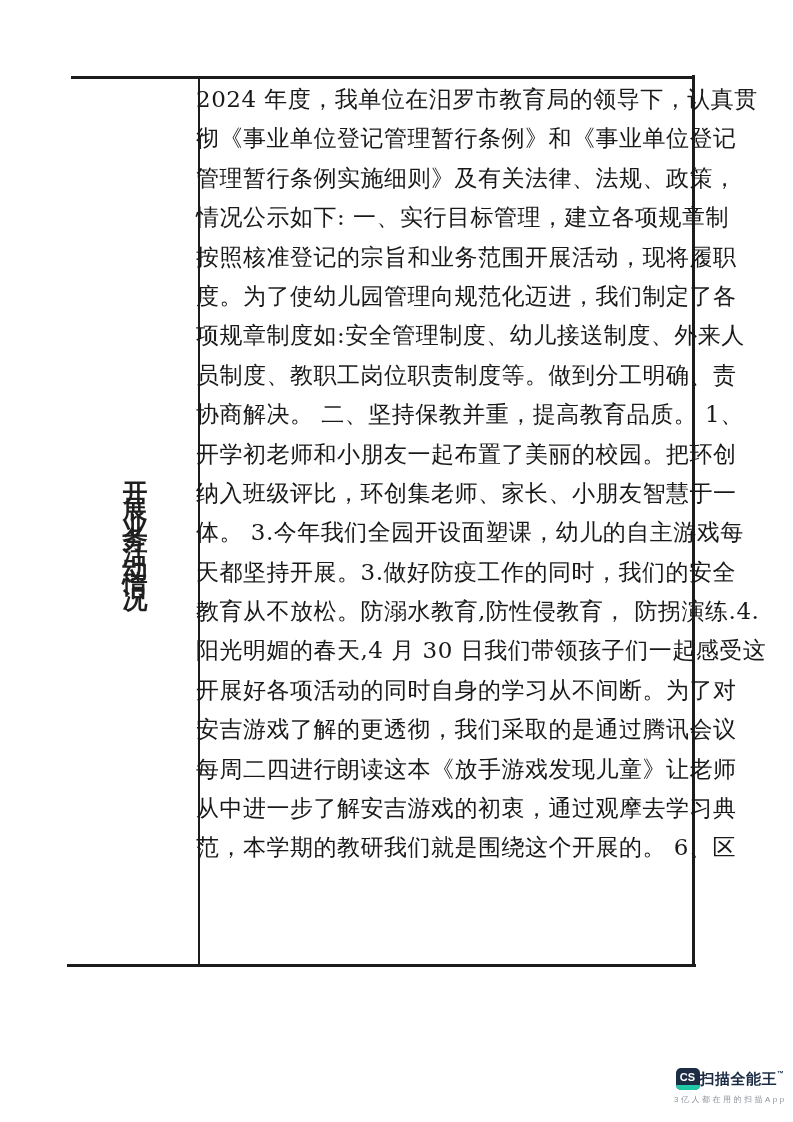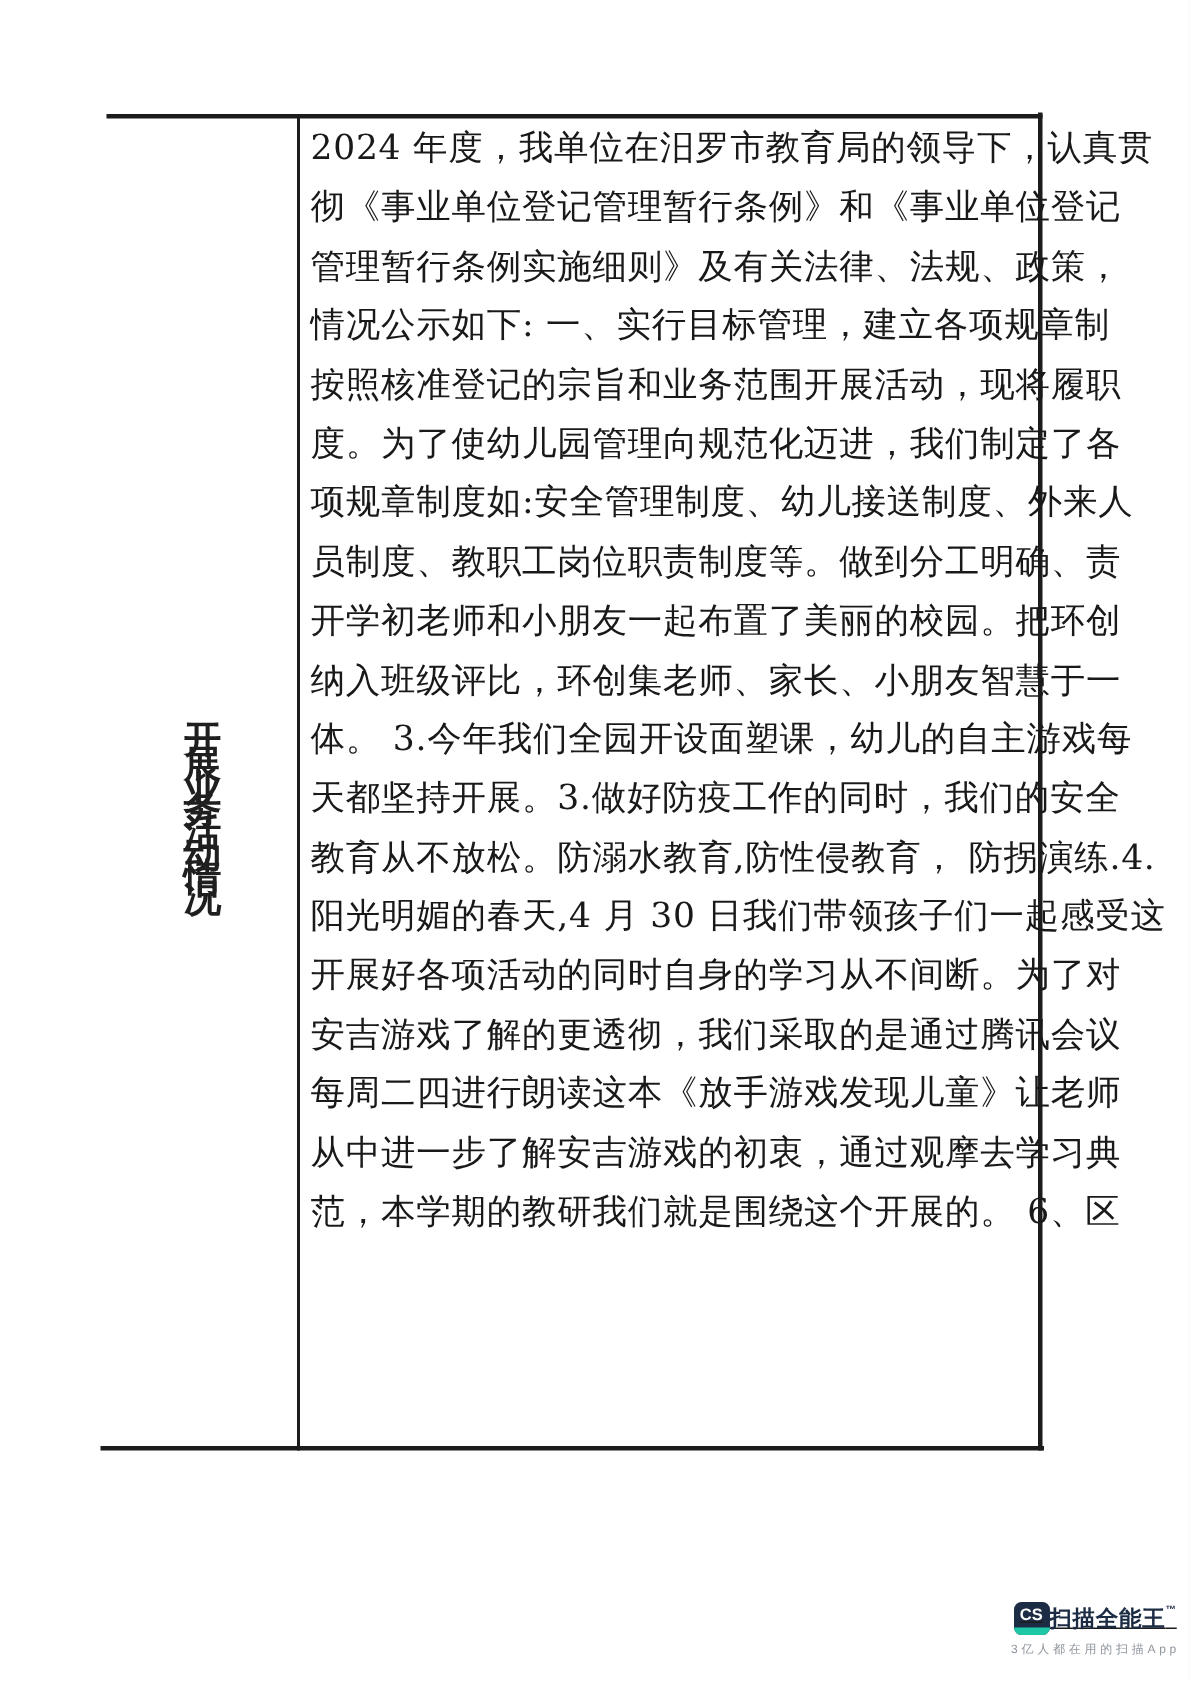--- a/index.html
+++ b/index.html
@@ -20,34 +20,34 @@
     position:absolute;left:72px;top:79px;width:126px;height:885px;
     display:flex;align-items:center;justify-content:center;
   }
   .row-header-text{
     writing-mode:vertical-rl;text-orientation:upright;
     font-size:25px;font-weight:bold;letter-spacing:15px;color:#1f1f1f;
   }
 
   
   .body-cell{
-    position:absolute;left:207px;top:80px;width:480px;
+    position:absolute;left:196px;top:80px;width:480px;
   }
   .tl{
     height:39.4px;line-height:39.4px;font-size:23px;color:#191919;
     text-align:justify;text-align-last:justify;white-space:nowrap;
     letter-spacing:0.5px;
   }
 
   
   .watermark{
     position:absolute;left:674px;top:1068px;width:112px;
     font-family:"Liberation Sans","DejaVu Sans",sans-serif;
   }
-  .wm-row{display:flex;align-items:center;justify-content:center;gap:0;text-decoration:underline;}
+  .wm-row{display:flex;align-items:center;justify-content:center;gap:0;}
   .wm-icon{
     position:relative;width:24px;height:22px;border-radius:5px;background:#1c2c44;
     display:flex;align-items:center;justify-content:center;overflow:hidden;flex:0 0 auto;
   }
   .wm-icon-text{color:#ffffff;font-size:11px;font-weight:bold;line-height:1;margin-bottom:3px;}
   .wm-icon-strip{position:absolute;left:0;bottom:0;width:100%;height:5px;background:#1fc9a7;}
   .wm-brand{font-size:15px;font-weight:bold;color:#1b2b43;letter-spacing:0.5px;white-space:nowrap;}
   .wm-tm{font-size:7px;color:#1b2b43;vertical-align:top;line-height:1;}
   .wm-tagline{
     margin-top:4px;text-align:left;font-size:8px;color:#8f959d;
@@ -70,20 +70,21 @@
 
   <div class="body-cell">
     <div class="tl">2024 年度，我单位在汨罗市教育局的领导下，认真贯</div>
     <div class="tl">彻《事业单位登记管理暂行条例》和《事业单位登记</div>
     <div class="tl">管理暂行条例实施细则》及有关法律、法规、政策，</div>
     <div class="tl">情况公示如下: 一、实行目标管理，建立各项规章制</div>
     <div class="tl">按照核准登记的宗旨和业务范围开展活动，现将履职</div>
     <div class="tl">度。为了使幼儿园管理向规范化迈进，我们制定了各</div>
     <div class="tl">项规章制度如:安全管理制度、幼儿接送制度、外来人</div>
     <div class="tl">员制度、教职工岗位职责制度等。做到分工明确、责</div>
+    <div class="tl">协商解决。 二、坚持保教并重，提高教育品质。 1、</div>
     <div class="tl">开学初老师和小朋友一起布置了美丽的校园。把环创</div>
     <div class="tl">纳入班级评比，环创集老师、家长、小朋友智慧于一</div>
     <div class="tl">体。 3.今年我们全园开设面塑课，幼儿的自主游戏每</div>
     <div class="tl">天都坚持开展。3.做好防疫工作的同时，我们的安全</div>
     <div class="tl">教育从不放松。防溺水教育,防性侵教育， 防拐演练.4.</div>
     <div class="tl">阳光明媚的春天,4 月 30 日我们带领孩子们一起感受这</div>
     <div class="tl">开展好各项活动的同时自身的学习从不间断。为了对</div>
     <div class="tl">安吉游戏了解的更透彻，我们采取的是通过腾讯会议</div>
     <div class="tl">每周二四进行朗读这本《放手游戏发现儿童》让老师</div>
     <div class="tl">从中进一步了解安吉游戏的初衷，通过观摩去学习典</div>

